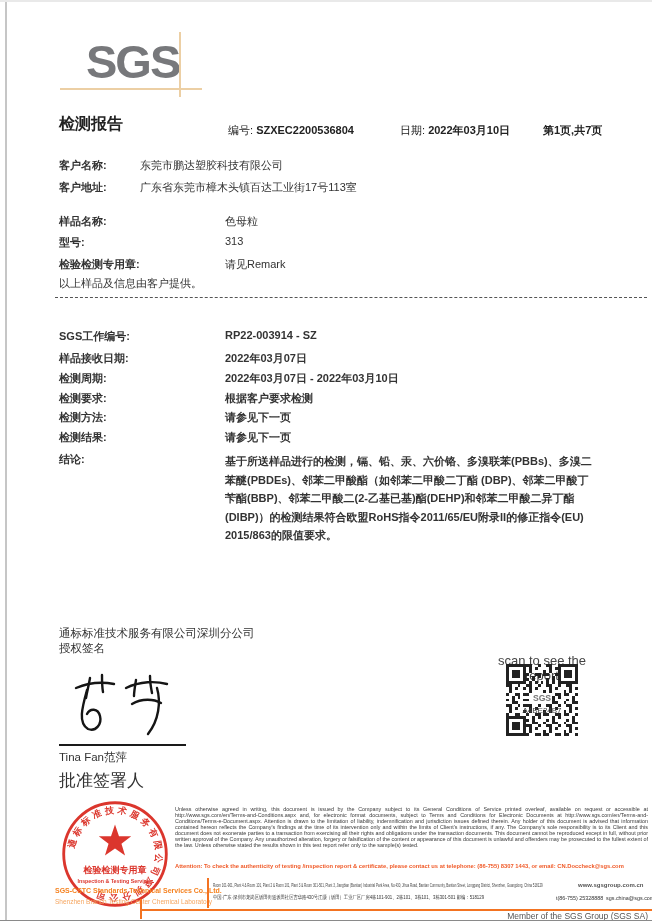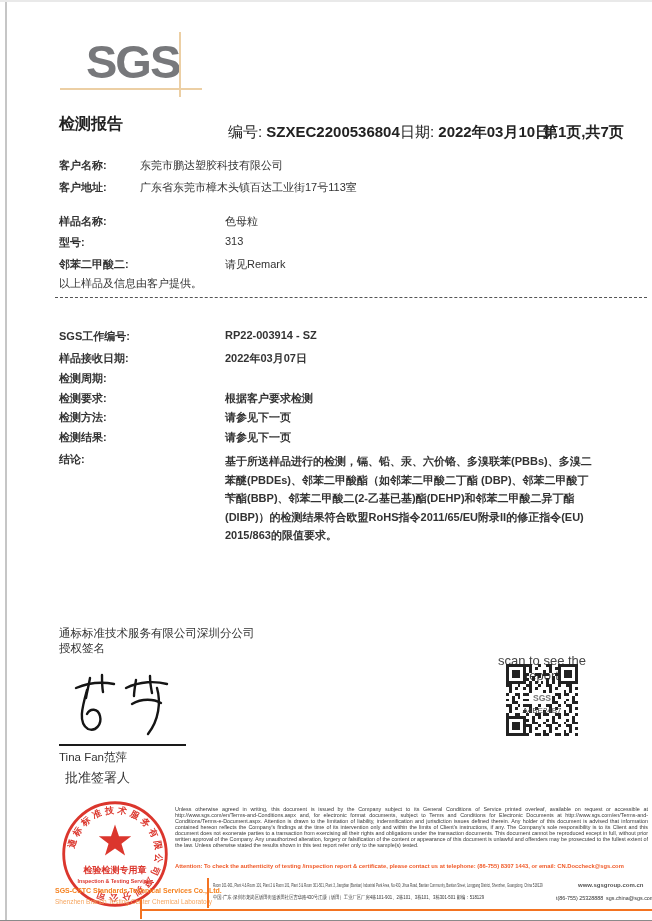--- a/index.html
+++ b/index.html
@@ -7,21 +7,21 @@
   .page {
     position:relative; width:652px; height:921px; background:#ffffff;
     font-family:"Liberation Sans","DejaVu Sans",sans-serif; color:#2b2b2b;
     overflow:hidden; margin:2px auto;
   }
   .abs { position:absolute; }
   .lbl { font-weight:bold; font-size:11px; color:#333; }
   .val { font-size:11px; color:#333; }
   .logo-text { font-weight:bold; font-size:47px; color:#77787b; letter-spacing:-2px; line-height:1; }
   .rpt-title { font-size:16px; font-weight:bold; color:#222; }
-  .hdr-small { font-size:15px; color:#222; }
+  .hdr-small { font-size:11px; color:#222; }
   .hdr-strong { font-weight:bold; }
   .dashed-sep { border-top:1px dashed #555; height:0; }
   .conclusion { font-size:11px; line-height:18.5px; color:#333; width:372px; }
   .orange-line { background:#f37321; }
   .fineprint {
     font-size:5.4px; line-height:6.05px; color:#3a3a3a; width:473px; text-align:justify;
   }
   .attention {
     font-size:5.8px; line-height:6.5px; color:#f05a28; font-weight:bold; width:473px;
   }
@@ -62,31 +62,32 @@
 
   <div class="abs lbl" style="left:59px; top:156px;">客户名称:</div>
   <div class="abs val" style="left:140px; top:156px;">东莞市鹏达塑胶科技有限公司</div>
   <div class="abs lbl" style="left:59px; top:178px;">客户地址:</div>
   <div class="abs val" style="left:140px; top:178px;">广东省东莞市樟木头镇百达工业街17号113室</div>
 
   <div class="abs lbl" style="left:59px; top:212px;">样品名称:</div>
   <div class="abs val" style="left:225px; top:212px;">色母粒</div>
   <div class="abs lbl" style="left:59px; top:233px;">型号:</div>
   <div class="abs val" style="left:225px; top:233px;">313</div>
-  <div class="abs lbl" style="left:59px; top:255px;">邻苯二甲酸二:</div>
+  <div class="abs lbl" style="left:59px; top:255px;">检验检测专用章:</div>
   <div class="abs val" style="left:225px; top:255px;">请见Remark</div>
   <div class="abs val" style="left:59px; top:274px;text-align:right;">以上样品及信息由客户提供。</div>
 
   <div class="abs dashed-sep" style="left:55px; top:295px; width:592px;"></div>
 
   <div class="abs lbl" style="left:59px; top:327px;">SGS工作编号:</div>
   <div class="abs val hdr-strong" style="left:225px; top:327px;">RP22-003914 - SZ</div>
   <div class="abs lbl" style="left:59px; top:349px;">样品接收日期:</div>
   <div class="abs val hdr-strong" style="left:225px; top:349px;">2022年03月07日</div>
   <div class="abs lbl" style="left:59px; top:369px;">检测周期:</div>
+  <div class="abs val hdr-strong" style="left:225px; top:369px;">2022年03月07日 - 2022年03月10日</div>
   <div class="abs lbl" style="left:59px; top:389px;">检测要求:</div>
   <div class="abs val hdr-strong" style="left:225px; top:389px;">根据客户要求检测</div>
   <div class="abs lbl" style="left:59px; top:408px;">检测方法:</div>
   <div class="abs val hdr-strong" style="left:225px; top:408px;">请参见下一页</div>
   <div class="abs lbl" style="left:59px; top:428px;">检测结果:</div>
   <div class="abs val hdr-strong" style="left:225px; top:428px;">请参见下一页</div>
 
   <div class="abs lbl" style="left:59px; top:450px;">结论:</div>
   <div class="abs conclusion hdr-strong" style="left:225px; top:450px;">基于所送样品进行的检测，镉、铅、汞、六价铬、多溴联苯(PBBs)、多溴二苯醚(PBDEs)、邻苯二甲酸酯（如邻苯二甲酸二丁酯 (DBP)、邻苯二甲酸丁苄酯(BBP)、邻苯二甲酸二(2-乙基已基)酯(DEHP)和邻苯二甲酸二异丁酯(DIBP)）的检测结果符合欧盟RoHS指令2011/65/EU附录II的修正指令(EU) 2015/863的限值要求。</div>
 
@@ -101,21 +102,21 @@
       <path d="M27,22 C22,40 18,55 28,61 C36,64 42,56 40,48 C38,40 30,40 27,46"></path>
       <path d="M76,12 C75,18 74,24 74,28"></path>
       <path d="M90,8 C90,14 91,20 92,25"></path>
       <path d="M66,20 C80,13 96,13 107,16"></path>
       <path d="M97,20 C101,34 99,52 88,66"></path>
       <path d="M72,36 C82,30 94,31 101,35"></path>
     </g>
   </svg>
   <div class="abs" style="left:59px; top:742px; width:127px; height:2px; background:#1a1a1a;"></div>
   <div class="abs val" style="left:59px; top:748px; font-size:11.5px;">Tina Fan范萍</div>
-  <div class="abs val" style="left:65px; top:767px; font-size:13px;">批准签署人</div>
+  <div class="abs val" style="left:59px; top:767px; font-size:17px;">批准签署人</div>
 
   <div class="abs qr-caption" style="left:497px; top:651px;">scan to see the report</div>
   <div class="abs" style="left:506px; top:662px; width:72px; height:72px;">
     <svg id="qr-svg" width="72" height="72" viewBox="0 0 25 25" shape-rendering="crispEdges">
         <rect x="0" y="0" width="1" height="1" fill="#222"></rect>
         <rect x="1" y="0" width="1" height="1" fill="#222"></rect>
         <rect x="2" y="0" width="1" height="1" fill="#222"></rect>
         <rect x="3" y="0" width="1" height="1" fill="#222"></rect>
         <rect x="4" y="0" width="1" height="1" fill="#222"></rect>
         <rect x="5" y="0" width="1" height="1" fill="#222"></rect>
@@ -412,15 +413,16 @@
   <div class="abs orange-line" style="left:207px; top:876px; width:2px; height:30px;"></div>
   <div class="abs addr-en" style="left:213px; top:881px;">Room 101-901, Plant 4 &amp; Room 101, Plant 2 &amp; Room 101, Plant 3 &amp; Room 301-501, Plant 3, Jiangbian (Bantian) Industrial Park Area, No.430, Jihua Road, Bantian Community, Bantian Street, Longgang District, Shenzhen, Guangdong, China 518129</div>
   <div class="abs website" style="left:578px; top:880px;">www.sgsgroup.com.cn</div>
   <div class="abs addr-cn" style="left:213px; top:892px;">中国·广东·深圳市龙岗区坂田街道坂田社区吉华路430号江灏（坂田）工业厂区厂房4栋101-901、2栋101、3栋101、3栋301-501  邮编：518129</div>
   <div class="abs phone" style="left:556px; top:893px;">t(86-755) 25328888</div>
   <div class="abs phone" style="left:606px; top:893px;">sgs.china@sgs.com</div>
 
   <div class="abs orange-line" style="left:140px; top:907px; width:512px; height:2px;"></div>
   <div class="abs orange-line" style="left:140px; top:897px; width:2px; height:20px;"></div>
 
+  <div class="abs member" style="left:388px; top:909px; width:260px; text-align:right;">Member of the SGS Group (SGS SA)</div>
 
   <div class="abs bottom-border"></div>
 </div>
 
 </body></html>

